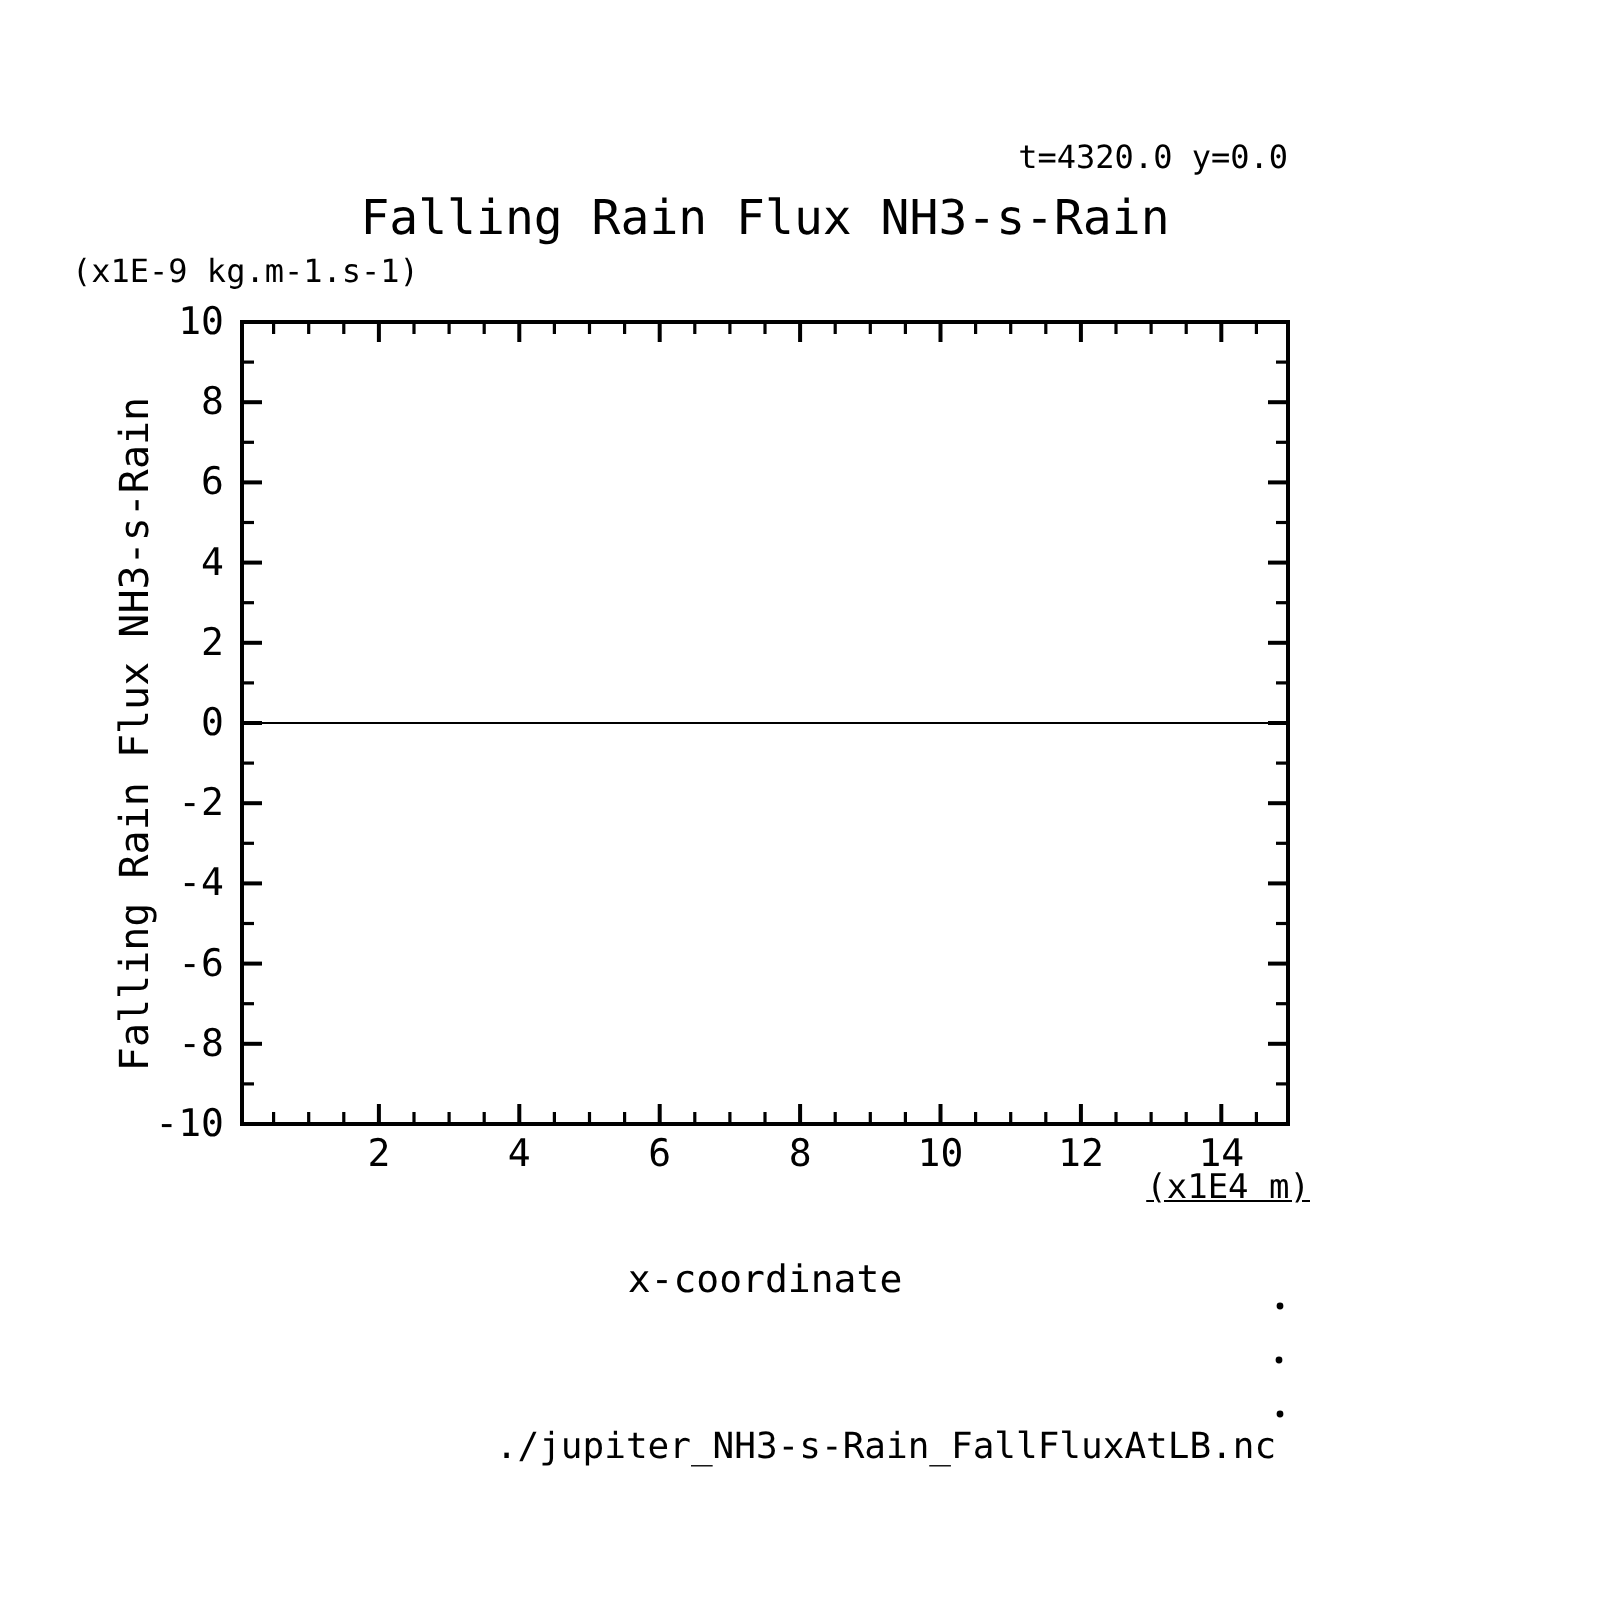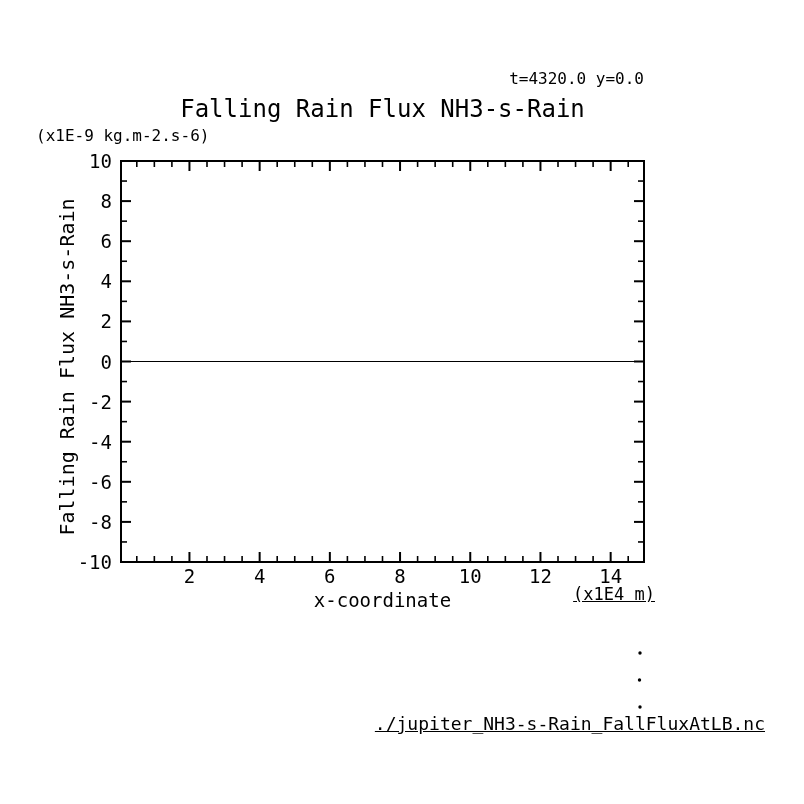--- a/index.html
+++ b/index.html
@@ -21,35 +21,35 @@
   .abs {
     position: absolute;
     white-space: pre;
     line-height: 1.1;
   }
   #annotation { top: 70px; right: 160px; font-size: 16px; text-align: right; }
   #title      { top: 96px; left: 121px; width: 523px; text-align: center; font-size: 24px; }
   #y-units    { top: 127px; left: 36px; font-size: 16px; }
   #y-label    { top: 367px; left: 67px; font-size: 20px; transform: translate(-50%, -50%) rotate(-90deg); }
   #x-units    { top: 585px; right: 149px; font-size: 17px; text-align: right; text-decoration: underline; }
-  #x-label    { top: 590px; left: 121px; width: 523px; text-align: center; font-size: 19px; }
-  #footer     { top: 714px; left: 121px; width: 644px; text-align: right; font-size: 18px; text-decoration: underline; }
+  #x-label    { top: 630px; left: 121px; width: 523px; text-align: center; font-size: 19px; }
+  #footer     { top: 714px; left: 121px; width: 644px; text-align: center; font-size: 18px; }
   #plot-svg   { position: absolute; left: 0; top: 0; }
   svg text    { font-family: "DejaVu Sans Mono", "Liberation Mono", monospace; fill: #000000; }
 </style>
 </head>
 <body>
 
 <div id="page">
 
   <div id="annotation" class="abs">t=4320.0 y=0.0</div>
 
   <div id="title" class="abs">Falling Rain Flux NH3-s-Rain</div>
 
-  <div id="y-units" class="abs">(x1E-9 kg.m-2.s-6)</div>
+  <div id="y-units" class="abs">(x1E-9 kg.m-1.s-1)</div>
 
   <div id="y-label" class="abs">Falling Rain Flux NH3-s-Rain</div>
 
   <div id="x-units" class="abs">(x1E4 m)</div>
 
   <div id="x-label" class="abs">x-coordinate</div>
 
   <div id="footer" class="abs">./jupiter_NH3-s-Rain_FallFluxAtLB.nc</div>
 
   <svg id="plot-svg" width="804" height="804" viewBox="0 0 804 804">

